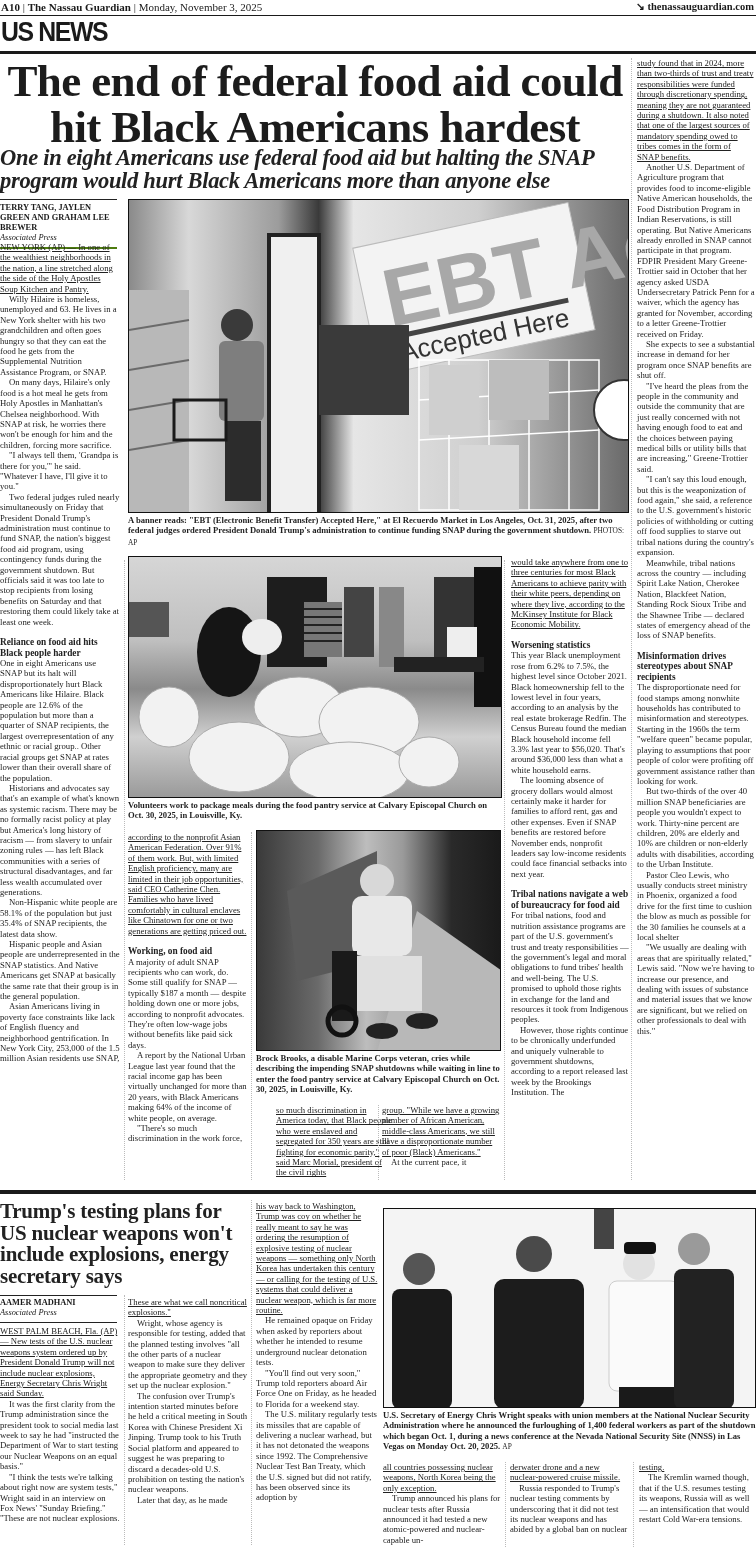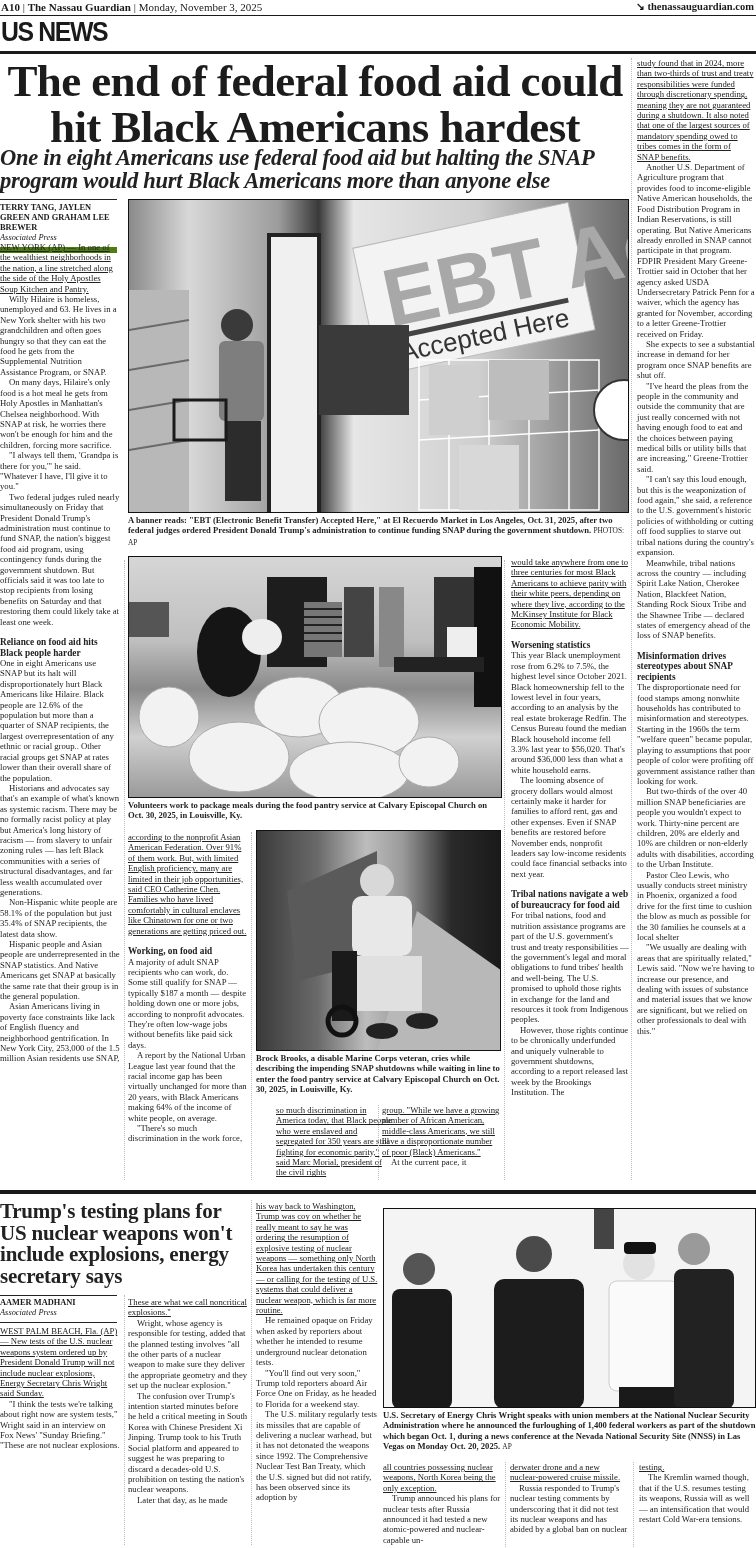--- a/index.html
+++ b/index.html
@@ -14,21 +14,21 @@
   .folio .left b { font-weight: bold; }
   .folio .right { position: absolute; right: 2px; top: 0; font-weight: bold; font-size: 10.5px; white-space: nowrap; }
   .rule-thin { left: 0; top: 15px; width: 756px; height: 1px; background: #1a1a1a; }
 
   .section-label { left: 1px; top: 17px; font-family: "Liberation Sans", sans-serif; font-weight: bold; font-size: 27px; letter-spacing: -1.5px; line-height: 30px; transform: scaleX(0.92); transform-origin: left top; }
   .rule-thick { left: 0; top: 51px; width: 756px; height: 3px; background: #1a1a1a; }
 
   .headline { left: 0; top: 58px; width: 630px; font-family: "Liberation Serif", serif; font-weight: bold; font-size: 45px; line-height: 46px; letter-spacing: -0.6px; color: #1c1c1c; text-align: center; }
   .deck { left: 0; top: 146px; width: 630px; font-family: "Liberation Serif", serif; font-style: italic; font-size: 22.5px; line-height: 23px; letter-spacing: -0.3px; color: #222; }
 
-  .byline { left: 0; top: 199px; width: 117px; border-top: 1.5px solid #222; border-bottom: 6px solid #4d7c0f; padding: 3px 0 4px 0; font-size: 7.6px; line-height: 10px; }
+  .byline { left: 0; top: 199px; width: 117px; border-top: 1.5px solid #222; border-bottom: 2px solid #4d7c0f; padding: 3px 0 4px 0; font-size: 7.6px; line-height: 10px; }
   .byline .names { font-weight: bold; font-family: "Liberation Serif", serif; font-size: 8.4px; }
   .byline .agency { font-style: italic; font-family: "Liberation Serif", serif; font-size: 8.4px; }
 
   .col { font-family: "Liberation Serif", serif; font-size: 8.7px; line-height: 10.4px; color: #222; text-align: left; }
   .col p { text-indent: 9px; }
   .col p.first { text-indent: 0; text-decoration: underline; }
   .col h4 { font-family: "Liberation Serif", serif; font-weight: bold; font-size: 9.3px; line-height: 10.5px; margin-top: 10px; }
   .col h4 + p { text-indent: 0; }
 
   .colrule { width: 1px; border-left: 1px dotted #bbb; }
@@ -223,20 +223,21 @@
 <div class="abs bigrule"></div>
 <h1 class="abs headline2">Trump's testing plans for US nuclear weapons won't include explosions, energy secretary says</h1>
 
 <div class="abs byline2">
   <div class="names">AAMER MADHANI</div>
   <div class="agency">Associated Press</div>
 </div>
 
 <div class="abs col" style="left:0; top:1326px; width:120px;">
   <p class="first">WEST PALM BEACH, Fla. (AP) — New tests of the U.S. nuclear weapons system ordered up by President Donald Trump will not include nuclear explosions, Energy Secretary Chris Wright said Sunday.</p>
+  <p>It was the first clarity from the Trump administration since the president took to social media last week to say he had "instructed the Department of War to start testing our Nuclear Weapons on an equal basis."</p>
   <p>"I think the tests we're talking about right now are system tests," Wright said in an interview on Fox News' "Sunday Briefing." "These are not nuclear explosions.</p>
 </div>
 <div class="abs colrule" style="left:124px; top:1295px; height:250px;"></div>
 <div class="abs col" style="left:128px; top:1297px; width:120px;">
   <p class="first">These are what we call noncritical explosions."</p>
   <p>Wright, whose agency is responsible for testing, added that the planned testing involves "all the other parts of a nuclear weapon to make sure they deliver the appropriate geometry and they set up the nuclear explosion."</p>
   <p>The confusion over Trump's intention started minutes before he held a critical meeting in South Korea with Chinese President Xi Jinping. Trump took to his Truth Social platform and appeared to suggest he was preparing to discard a decades-old U.S. prohibition on testing the nation's nuclear weapons.</p>
   <p>Later that day, as he made</p>
 </div>
 <div class="abs colrule" style="left:251px; top:1200px; height:345px;"></div>

